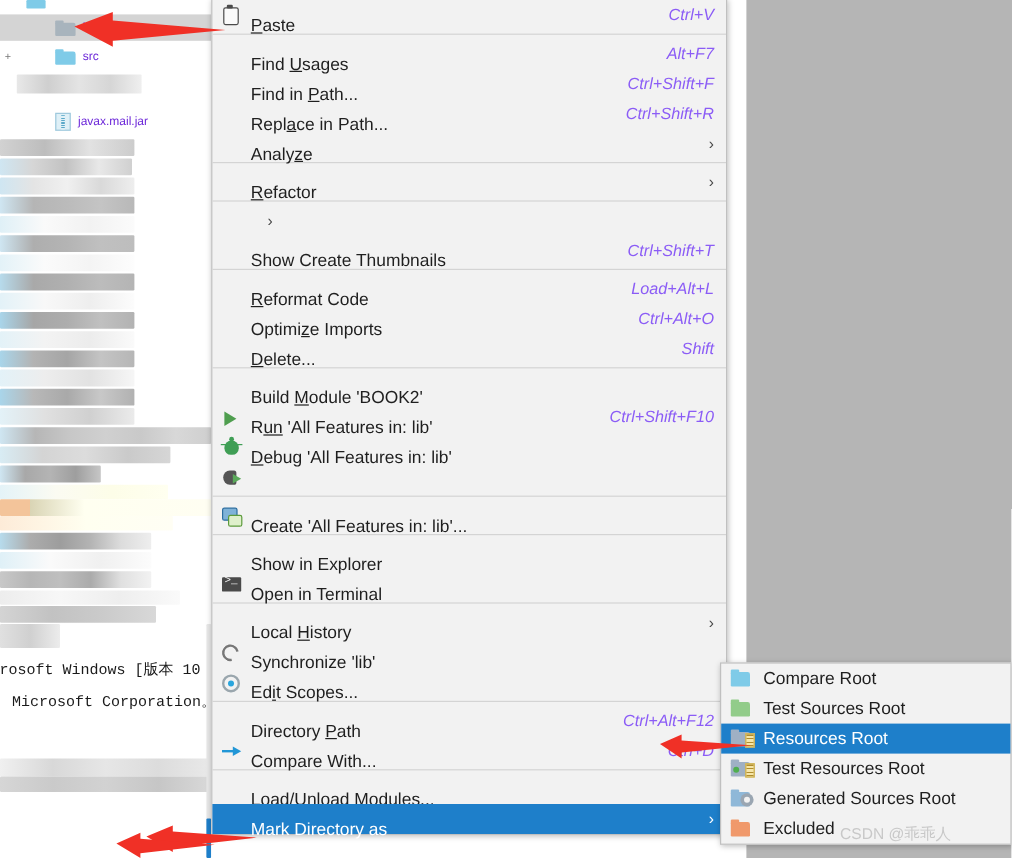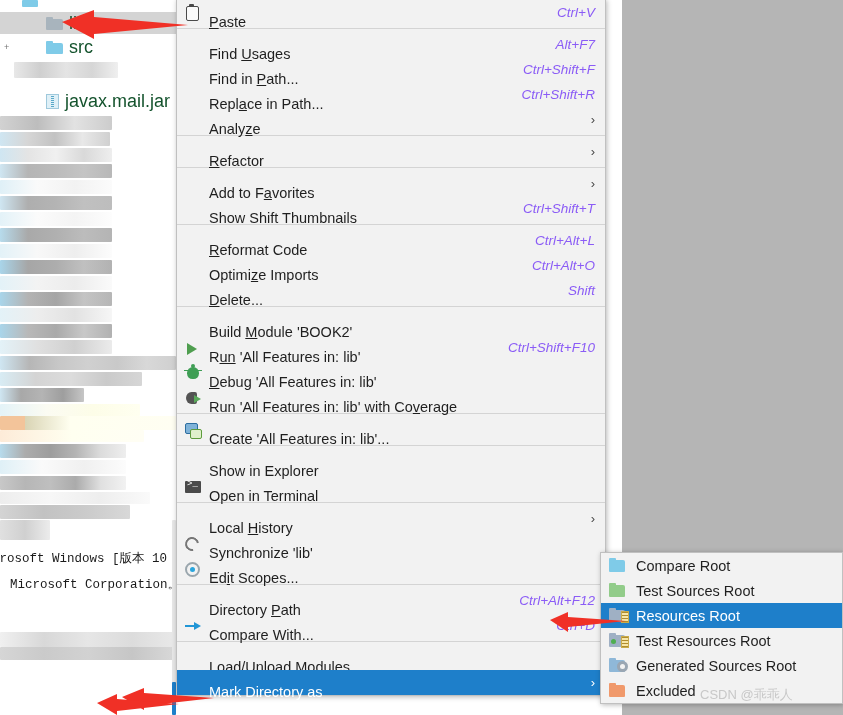--- a/index.html
+++ b/index.html
@@ -17,21 +17,21 @@
     background: #b5b5b5;
   }
 
   
   .project-tree {
     position: absolute; left: 0; top: 0; width: 176px; height: 520px;
     background: #ffffff; overflow: hidden;
   }
   .tree-row { position: absolute; height: 22px; display: flex; align-items: center; }
   .tree-row.selected { background: #d4d4d4; }
-  .tree-label { font-size: 18px; color: #14532d; margin-left: 6px; }
+  .tree-label { font-size: 10px; color: #6d28d9; margin-left: 6px; }
   .folder-ico { width: 17px; height: 13px; position: relative; flex: 0 0 auto; }
   .folder-ico::before {
     content: ""; position: absolute; left: 0; top: 2px;
     width: 17px; height: 11px; border-radius: 1px 2px 1px 1px;
     background: var(--fc, #7fcbe8);
   }
   .folder-ico::after {
     content: ""; position: absolute; left: 0; top: 0px;
     width: 7px; height: 3px; border-radius: 1px 1px 0 0; background: var(--fc, #7fcbe8);
   }
@@ -302,33 +302,32 @@
       </div>
       <div class="sep"></div>
       <div class="mi">
         <span class="mi-ico"></span>
         <span class="mi-label"><u>R</u>efactor</span>
         <span class="mi-arrow">›</span>
       </div>
       <div class="sep"></div>
       <div class="mi">
         <span class="mi-ico"></span>
-        <span class="mi-label">Add to F<u>a</u>vorites</span>
         <span class="mi-arrow">›</span>
       </div>
       <div class="mi">
         <span class="mi-ico"></span>
-        <span class="mi-label">Show Shift Thumbnails</span>
+        <span class="mi-label">Show Create Thumbnails</span>
         <span class="mi-short">Ctrl+Shift+T</span>
       </div>
       <div class="sep"></div>
       <div class="mi">
         <span class="mi-ico"></span>
         <span class="mi-label"><u>R</u>eformat Code</span>
-        <span class="mi-short">Ctrl+Alt+L</span>
+        <span class="mi-short">Load+Alt+L</span>
       </div>
       <div class="mi">
         <span class="mi-ico"></span>
         <span class="mi-label">Optimi<u>z</u>e Imports</span>
         <span class="mi-short">Ctrl+Alt+O</span>
       </div>
       <div class="mi">
         <span class="mi-ico"></span>
         <span class="mi-label"><u>D</u>elete...</span>
         <span class="mi-short">Shift</span>
@@ -348,21 +347,20 @@
       <div class="mi">
         <span class="mi-ico">
           <span class="ico-debug"></span>
         </span>
         <span class="mi-label"><u>D</u>ebug 'All Features in: lib'</span>
       </div>
       <div class="mi">
         <span class="mi-ico">
           <span class="ico-cov"></span>
         </span>
-        <span class="mi-label">Run 'All Features in: lib' with Co<u>v</u>erage</span>
       </div>
       <div class="sep"></div>
       <div class="mi">
         <span class="mi-ico">
           <span class="ico-create"></span>
         </span>
         <span class="mi-label">Create 'All Features in: lib'...</span>
       </div>
       <div class="sep"></div>
       <div class="mi">

